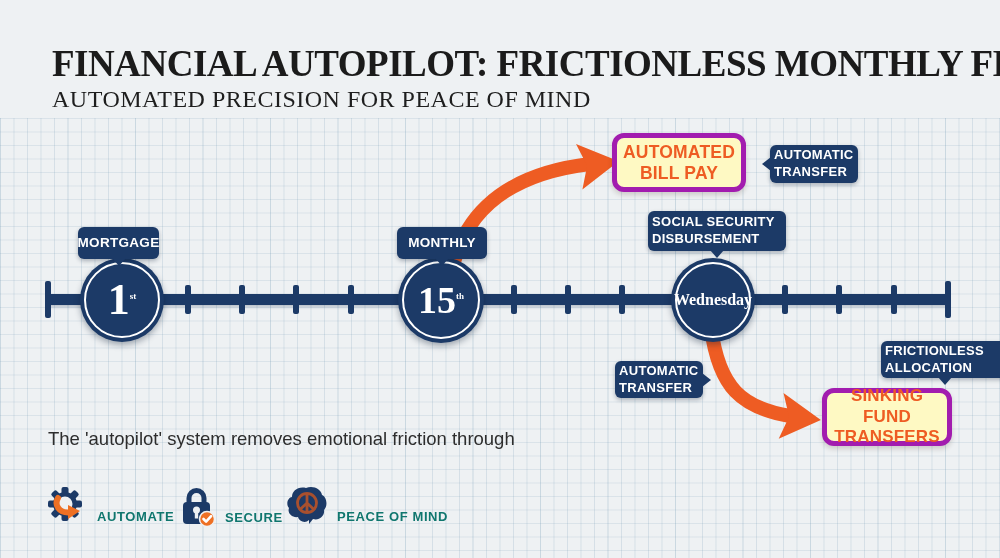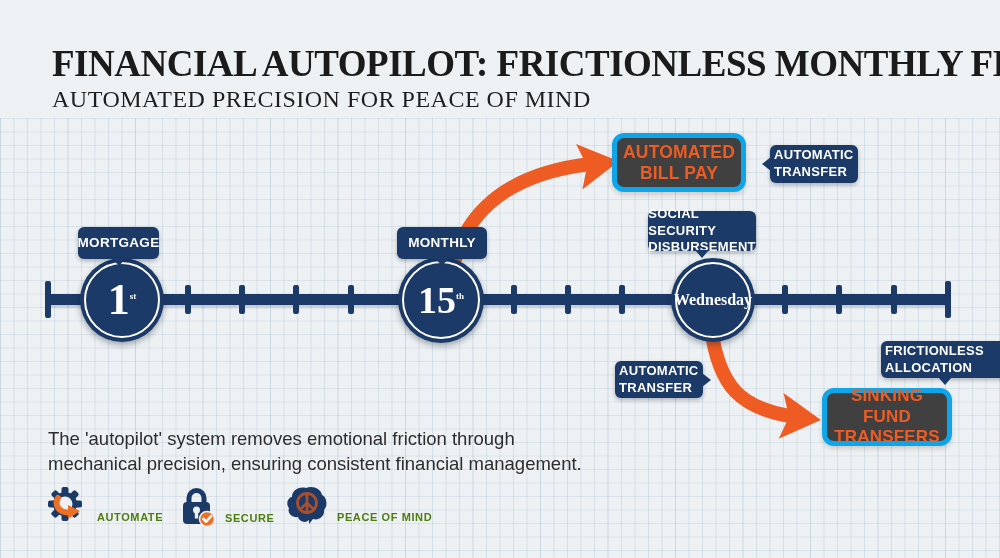--- a/index.html
+++ b/index.html
@@ -47,31 +47,31 @@
   .pt-down::after{content:"";position:absolute;left:50%;bottom:-7px;margin-left:-7px;
     border-left:7px solid transparent;border-right:7px solid transparent;
     border-top:8px solid #1c3a67;}
   .pt-left::after{content:"";position:absolute;left:-8px;top:50%;margin-top:-7px;
     border-top:7px solid transparent;border-bottom:7px solid transparent;
     border-right:9px solid #1c3a67;}
   .pt-right::after{content:"";position:absolute;right:-8px;top:50%;margin-top:-7px;
     border-top:7px solid transparent;border-bottom:7px solid transparent;
     border-left:9px solid #1c3a67;}
   
-  .obox{position:absolute;background:#404040;border:5px solid #0ea5e9;border-radius:12px;
+  .obox{position:absolute;background:#fef9c3;border:5px solid #a21caf;border-radius:12px;
     color:#ee5c23;z-index:4;display:flex;align-items:center;justify-content:center;
     text-align:center;font-weight:bold;font-size:17.5px;line-height:1.2;
     letter-spacing:0.2px;box-sizing:border-box;box-shadow:0 3px 5px rgba(60,40,20,0.18);
     padding:2px 6px;}
   
   .desc{position:absolute;left:48px;top:427px;z-index:4;color:#2d2d2d;
     font-size:18.5px;line-height:1.35;}
   
   .legend-item{position:absolute;top:485px;display:flex;align-items:center;gap:9px;z-index:4;}
-  .legend-label{color:#4d7c0f;font-weight:bold;font-size:11px;letter-spacing:0.6px;margin-top:23px;}
+  .legend-label{color:#0f766e;font-weight:bold;font-size:13px;letter-spacing:0.6px;margin-top:23px;}
 </style>
 </head>
 <body>
 
 <div class="page">
 
   <div class="grid-bg"></div>
 
   <h1 class="title">FINANCIAL AUTOPILOT: FRICTIONLESS MONTHLY FLOW</h1>
   <h2 class="subtitle">AUTOMATED PRECISION FOR PEACE OF MIND</h2>
@@ -117,37 +117,36 @@
   </div>
 
   <div class="badge pt-down" style="left:397px;top:227px;width:90px;height:24px;font-size:13.5px">MONTHLY</div>
   <div class="node" style="left:398px;top:257px;width:86px;height:86px">
     <div class="node-inner">
         <span class="day-md">15</span>
         <span class="day-md sfx">th</span>
       </div>
   </div>
 
-  <div class="badge pt-down" style="left:648px;top:211px;width:108px;height:40px">SOCIAL SECURITY DISBURSEMENT</div>
+  <div class="badge pt-down" style="left:648px;top:211px;width:138px;height:40px">SOCIAL SECURITY DISBURSEMENT</div>
   <div class="node" style="left:671px;top:258px;width:84px;height:84px">
     <div class="node-inner">
         <span class="day-sm">Wednesday</span>
       </div>
   </div>
 
   <div class="obox" style="left:612px;top:133px;width:134px;height:59px">AUTOMATED BILL PAY</div>
   <div class="badge pt-left" style="left:770px;top:145px;width:88px;height:38px">AUTOMATIC TRANSFER</div>
 
   <div class="badge pt-right" style="left:615px;top:361px;width:88px;height:37px">AUTOMATIC TRANSFER</div>
   <div class="badge pt-down" style="left:881px;top:341px;width:128px;height:37px">FRICTIONLESS ALLOCATION</div>
   <div class="obox" style="left:822px;top:388px;width:130px;height:58px;font-size:17px">SINKING FUND TRANSFERS</div>
 
   <div class="desc">
     <div>The 'autopilot' system removes emotional friction through</div>
-    <div>mechanical precision, ensuring consistent financial management.</div>
   </div>
 
   <div class="legend-item" style="left:46px">
     <svg width="42" height="40" viewBox="0 0 42 40">
       <g fill="#1c3a67">
         <circle cx="19" cy="19" r="12"></circle>
         <rect x="15.5" y="2" width="7" height="8" rx="2"></rect>
         <rect x="15.5" y="28" width="7" height="8" rx="2"></rect>
         <rect x="2" y="15.5" width="8" height="7" rx="2"></rect>
         <rect x="28" y="15.5" width="8" height="7" rx="2"></rect>

